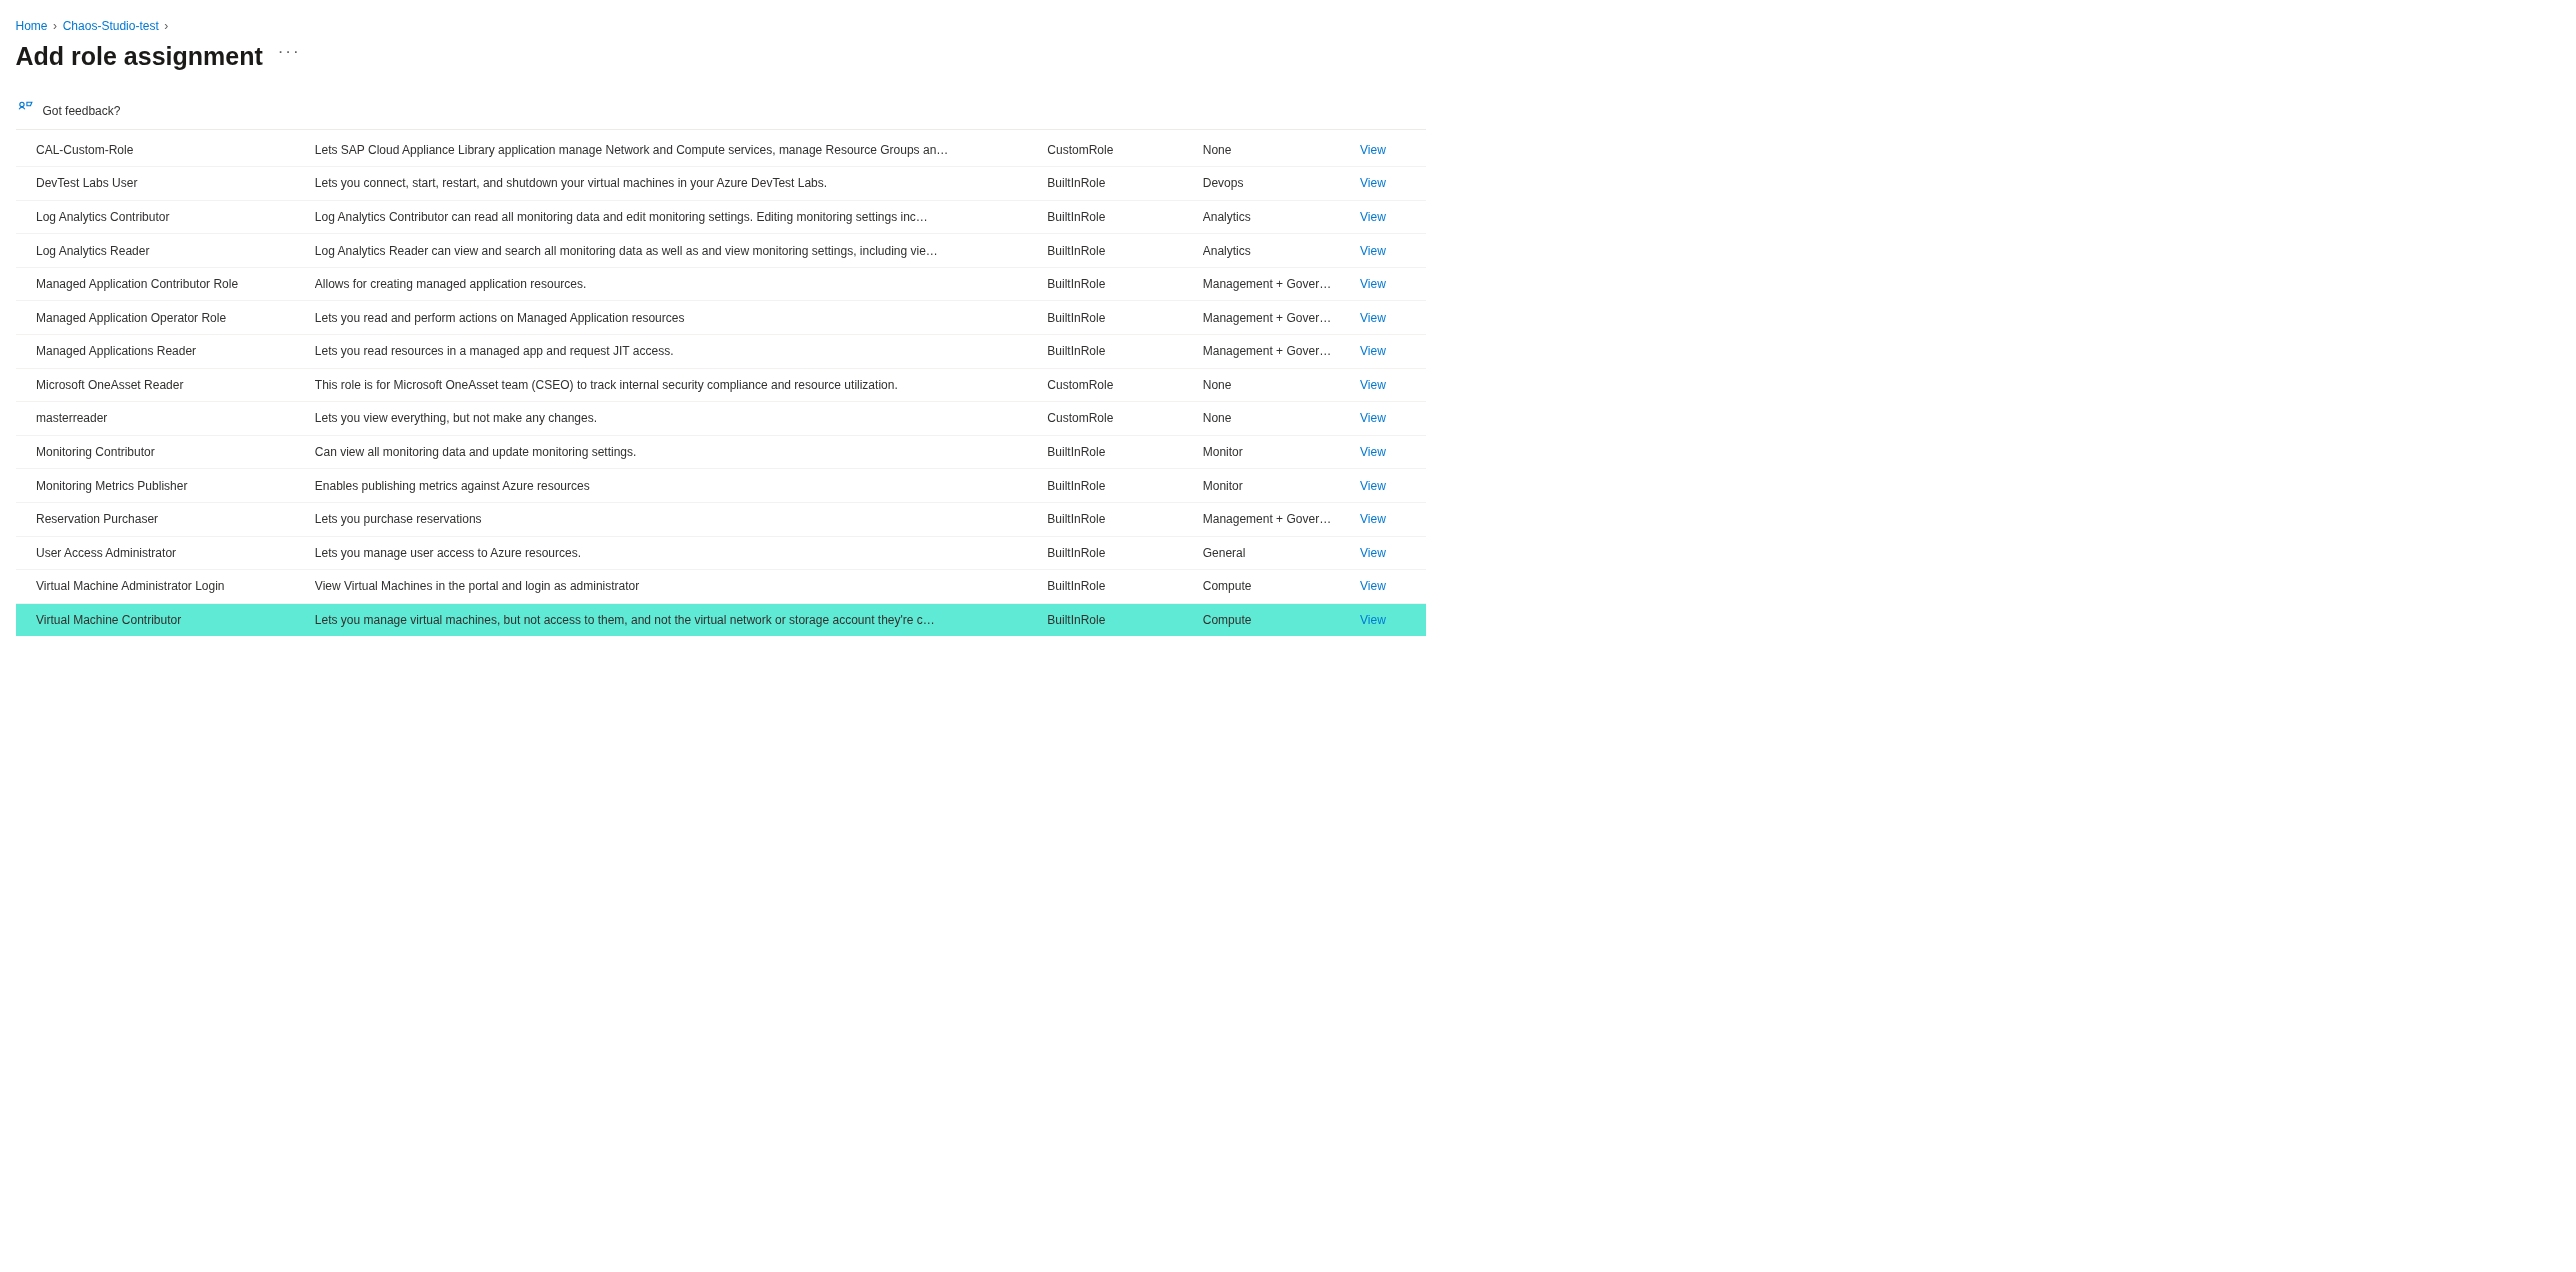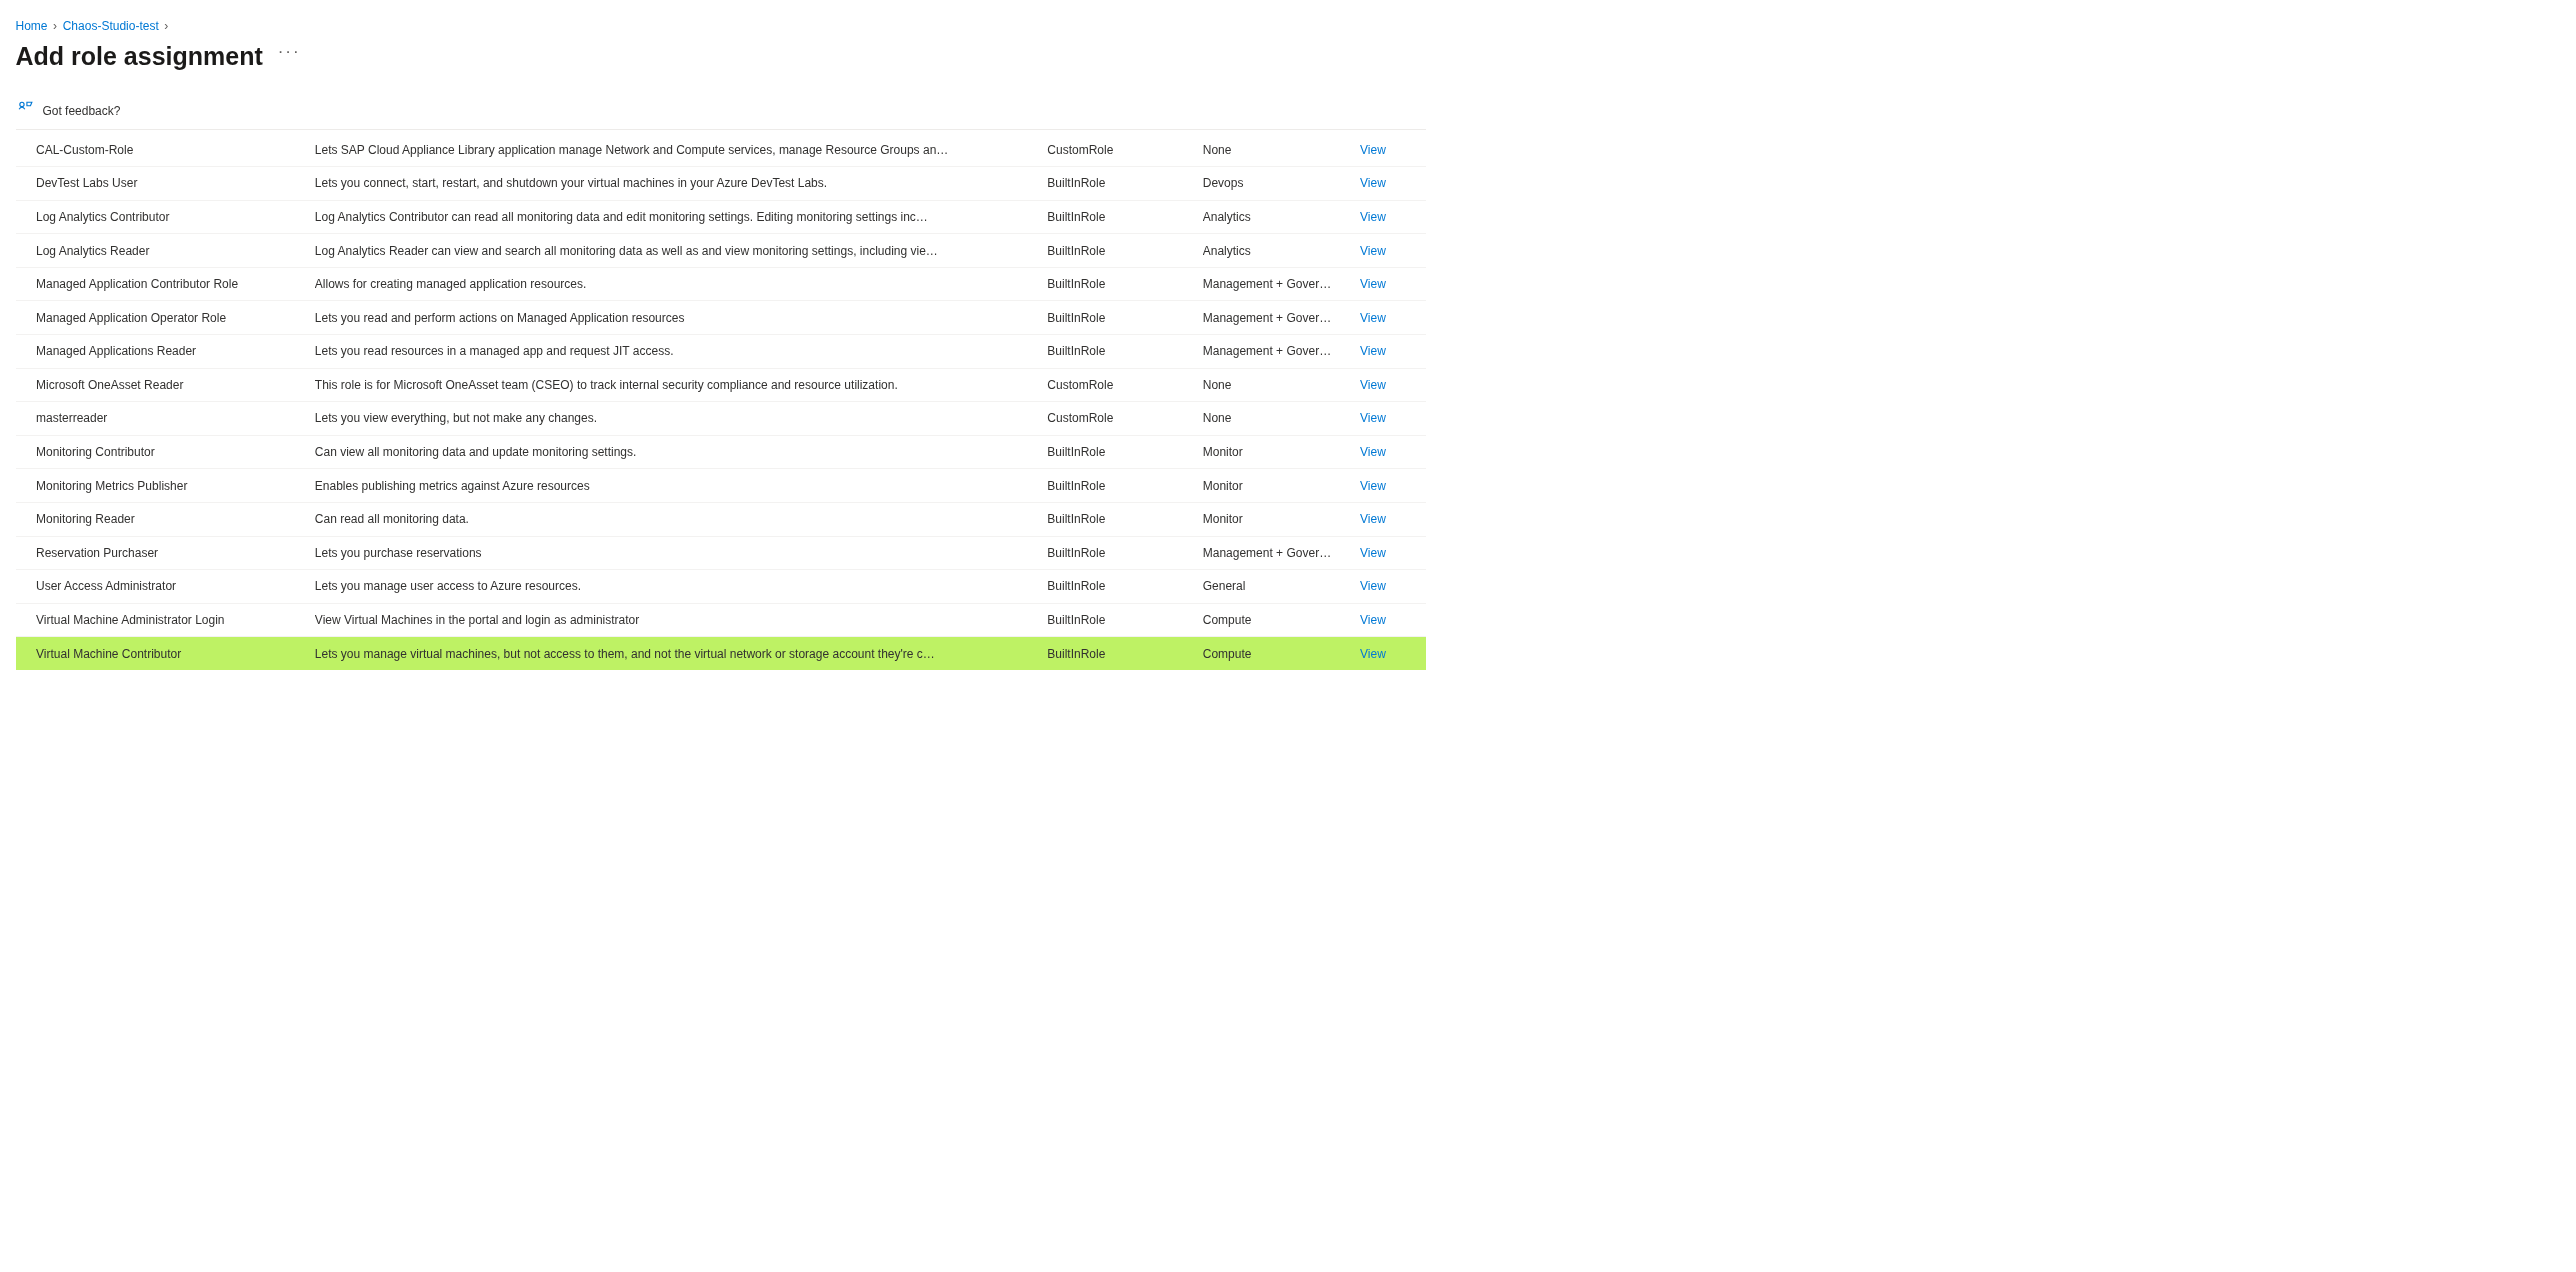--- a/index.html
+++ b/index.html
@@ -25,21 +25,21 @@
   .table tr { border-top: 0.9px solid #f3f2f1; }
   .table tr:first-child { border-top: none; }
   .table td { padding: 9.3px 0; vertical-align: middle; font-size: 12px; color: #323130; }
   .col-name { width: 295px; padding-left: 20.5px !important; }
   .col-desc { width: 720px; white-space: nowrap; overflow: hidden; text-overflow: ellipsis; max-width: 720px; }
   .col-type { width: 155px; padding-left: 1.9px !important;}
   .col-cat  { width: 155px; white-space: nowrap; overflow: hidden; text-overflow: ellipsis; max-width: 155px; }
   .col-view { width: 65px; }
   .col-view a { color: #0078d4; cursor: pointer; font-size: 12px; }
 
-  .table tr.selected { background: #bef264; }
+  .table tr.selected { background: #5eead4; }
 </style>
 </head>
 <body>
 
 <div class="container">
 
   <div class="breadcrumb">
     <span class="crumb">Home</span>
     <span class="sep">›</span>
     <span class="crumb">Chaos-Studio-test</span>
@@ -137,27 +137,20 @@
           <td class="col-view"><a>View</a></td>
         </tr>
         <tr>
           <td class="col-name">Monitoring Metrics Publisher</td>
           <td class="col-desc">Enables publishing metrics against Azure resources</td>
           <td class="col-type">BuiltInRole</td>
           <td class="col-cat">Monitor</td>
           <td class="col-view"><a>View</a></td>
         </tr>
         <tr>
-          <td class="col-name">Monitoring Reader</td>
-          <td class="col-desc">Can read all monitoring data.</td>
-          <td class="col-type">BuiltInRole</td>
-          <td class="col-cat">Monitor</td>
-          <td class="col-view"><a>View</a></td>
-        </tr>
-        <tr>
           <td class="col-name">Reservation Purchaser</td>
           <td class="col-desc">Lets you purchase reservations</td>
           <td class="col-type">BuiltInRole</td>
           <td class="col-cat">Management + Gover…</td>
           <td class="col-view"><a>View</a></td>
         </tr>
         <tr>
           <td class="col-name">User Access Administrator</td>
           <td class="col-desc">Lets you manage user access to Azure resources.</td>
           <td class="col-type">BuiltInRole</td>

